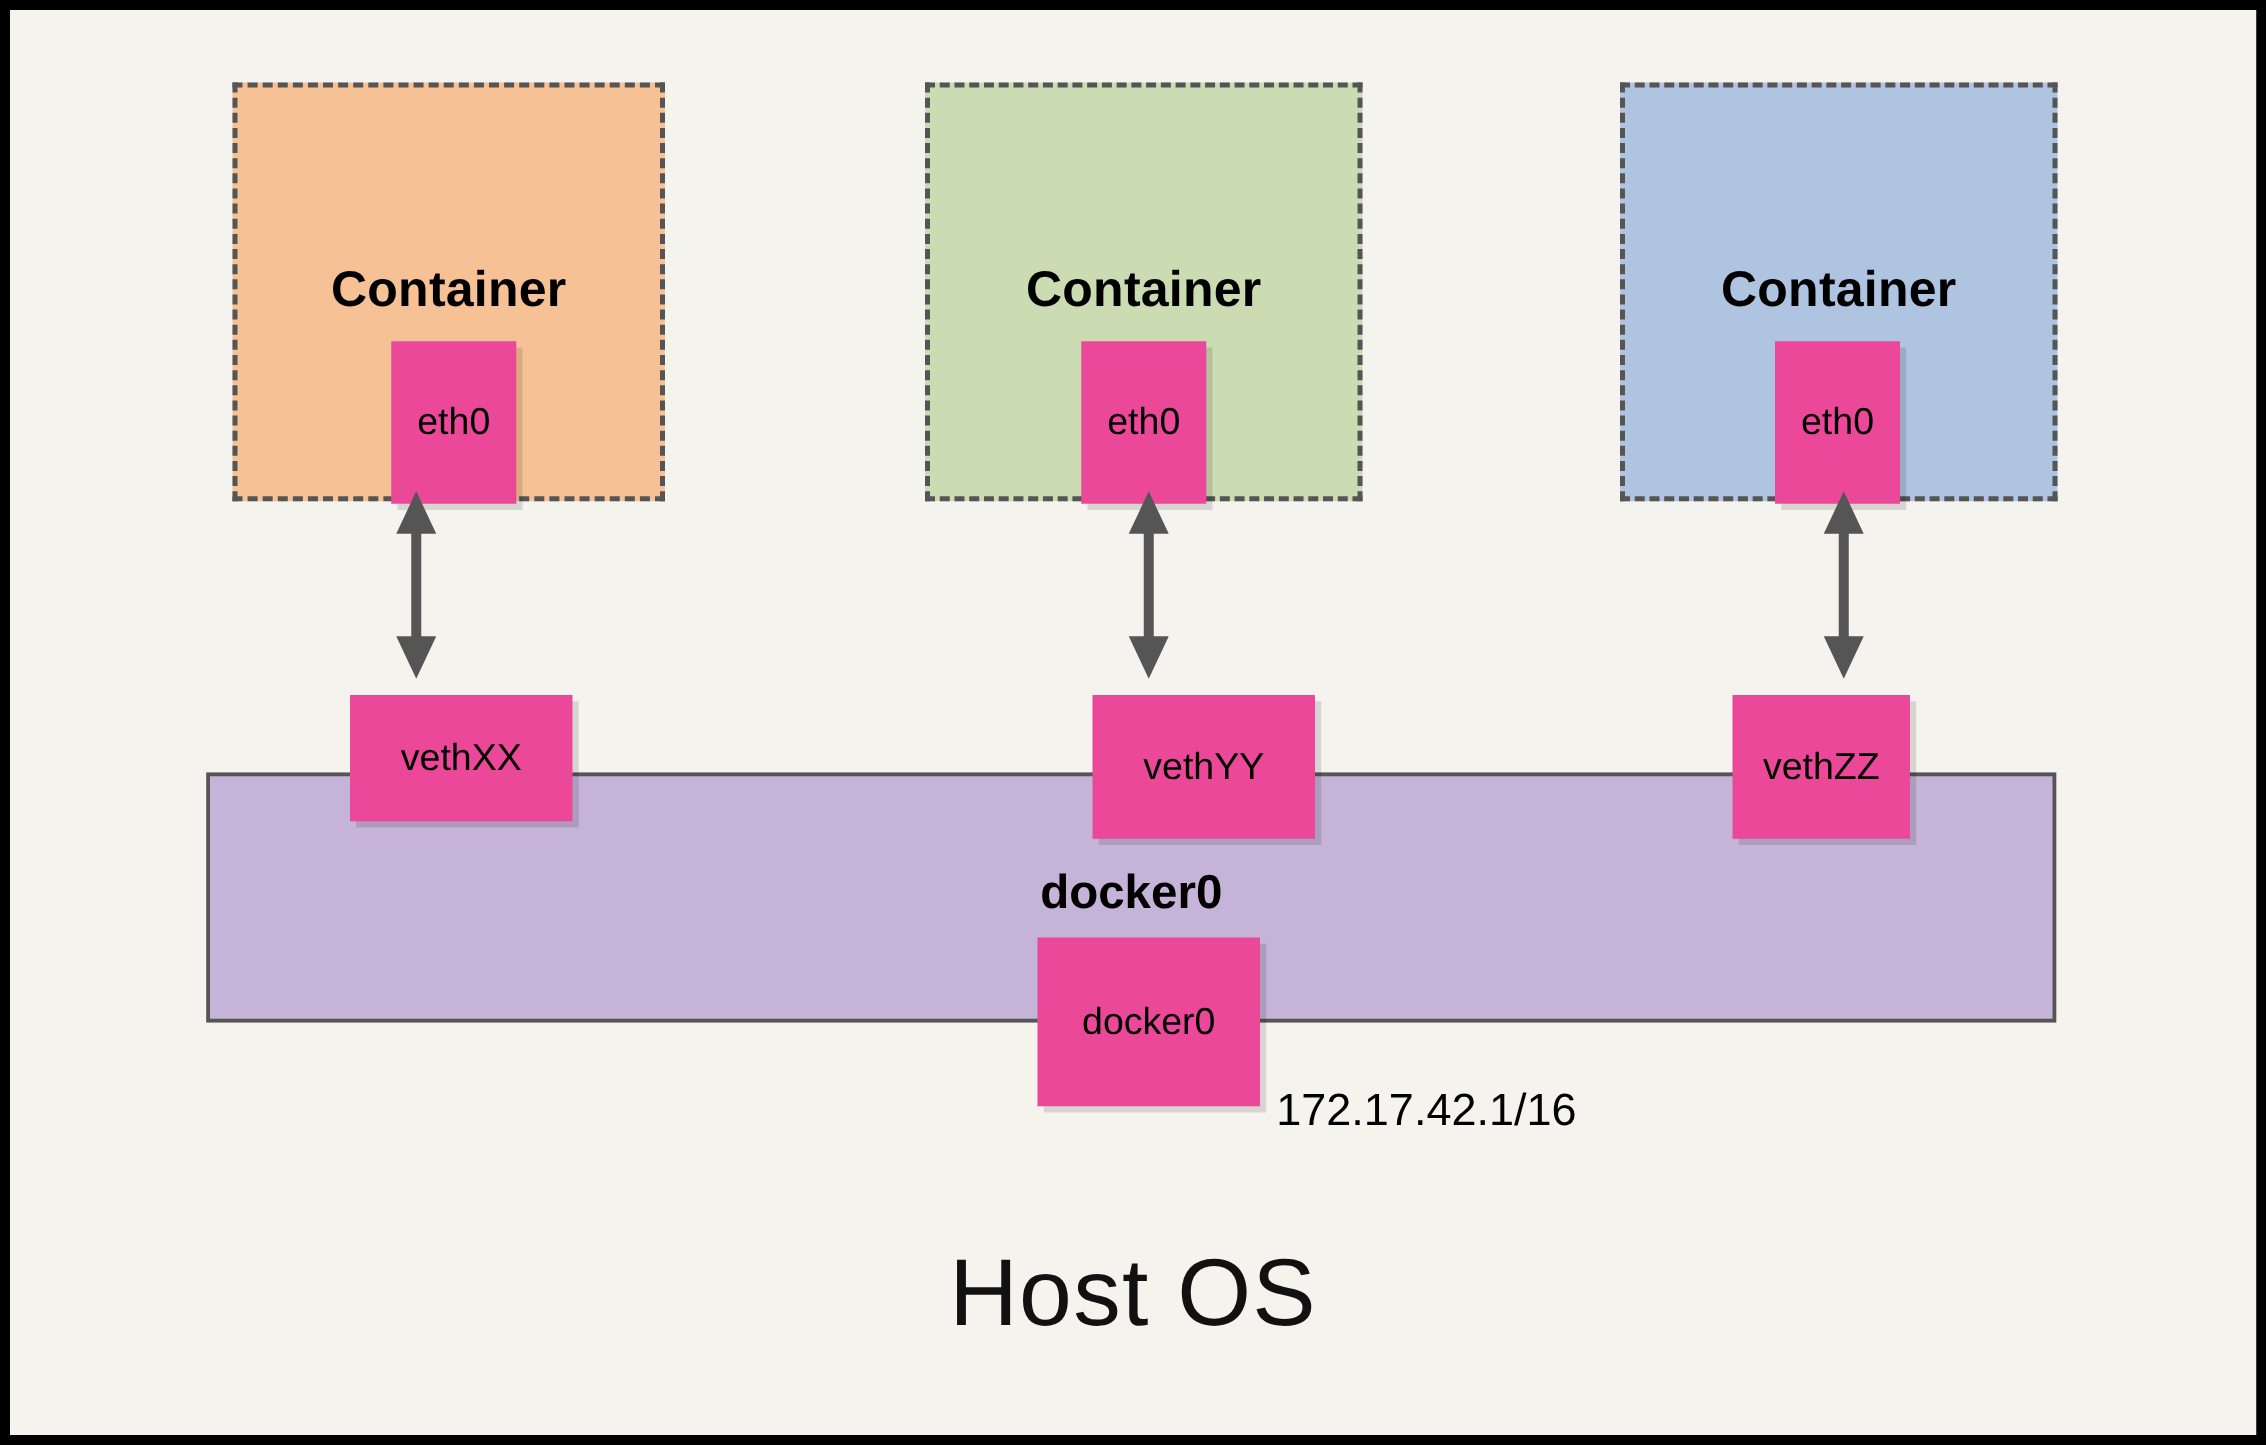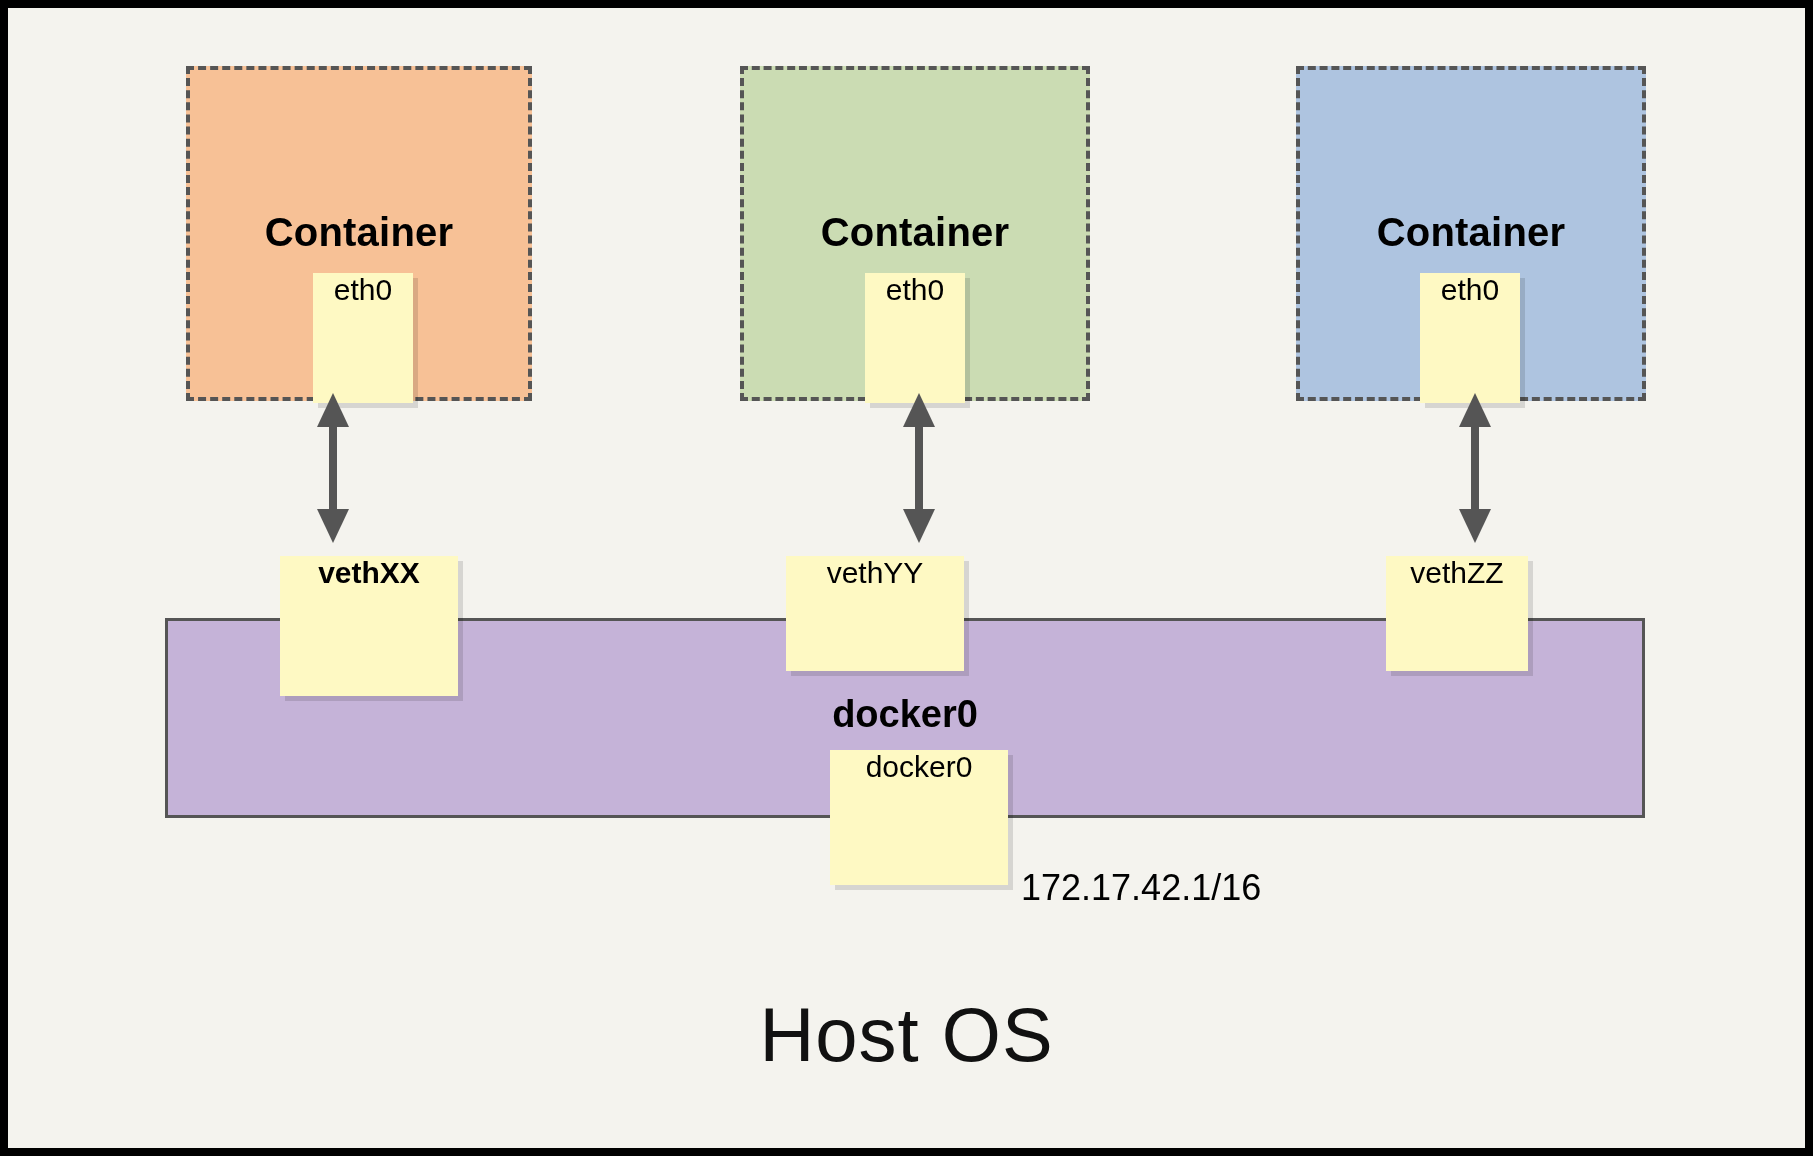--- a/index.html
+++ b/index.html
@@ -33,25 +33,25 @@
     font-size: 40px;
     font-weight: bold;
     color: #000000;
     letter-spacing: 0.2px;
   }
 
   
   .note {
     position: absolute;
     box-sizing: border-box;
-    background: #fef9c3;
+    background: #ec4899;
     color: #000000;
     font-size: 30px;
     display: flex;
-    align-items: flex-start;
+    align-items: center;
     justify-content: center;
     box-shadow: 5px 5px 0 0 rgba(0,0,0,0.12);
   }
 
   
   #docker0-bar {
     position: absolute;
     box-sizing: border-box;
     background: #c5b3d8;
     border: 3px solid #555555;
@@ -106,38 +106,38 @@
   <div class="note" style="left:305px; top:265px; width:100px; height:130px;">
     <span>eth0</span>
   </div>
 
   <svg class="arrow" style="left:290px; top:385px; width:70px; height:150px;" viewBox="0 0 70 150">
     <line x1="35" y1="26" x2="35" y2="124" stroke="#555555" stroke-width="8"></line>
     <polygon points="35,0 19,34 51,34" fill="#555555"></polygon>
     <polygon points="35,150 19,116 51,116" fill="#555555"></polygon>
   </svg>
 
-  <div class="note" style="left:272px; top:548px; width:178px; height:140px;font-weight:bold;">
+  <div class="note" style="left:272px; top:548px; width:178px; height:101px;">
     <span>vethXX</span>
   </div>
 
   <div class="container-box" style="left:732px; top:58px; width:350px; height:335px; background:#cbdcb3;">
     <div class="container-title">Container</div>
   </div>
   <div class="note" style="left:857px; top:265px; width:100px; height:130px;">
     <span>eth0</span>
   </div>
 
   <svg class="arrow" style="left:876px; top:385px; width:70px; height:150px;" viewBox="0 0 70 150">
     <line x1="35" y1="26" x2="35" y2="124" stroke="#555555" stroke-width="8"></line>
     <polygon points="35,0 19,34 51,34" fill="#555555"></polygon>
     <polygon points="35,150 19,116 51,116" fill="#555555"></polygon>
   </svg>
 
-  <div class="note" style="left:778px; top:548px; width:178px; height:115px;">
+  <div class="note" style="left:866px; top:548px; width:178px; height:115px;">
     <span>vethYY</span>
   </div>
 
   <div class="container-box" style="left:1288px; top:58px; width:350px; height:335px; background:#aec4e0;">
     <div class="container-title">Container</div>
   </div>
   <div class="note" style="left:1412px; top:265px; width:100px; height:130px;">
     <span>eth0</span>
   </div>
 

